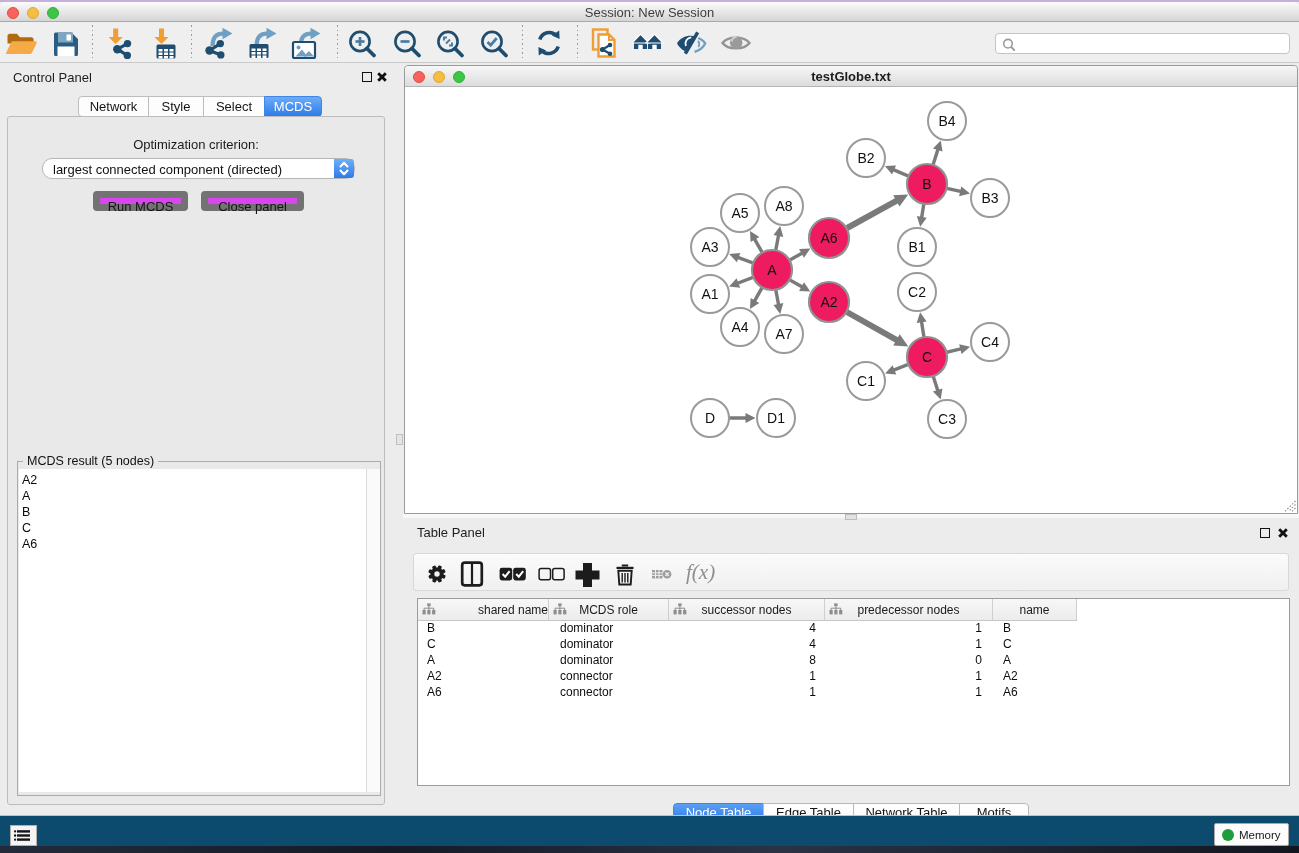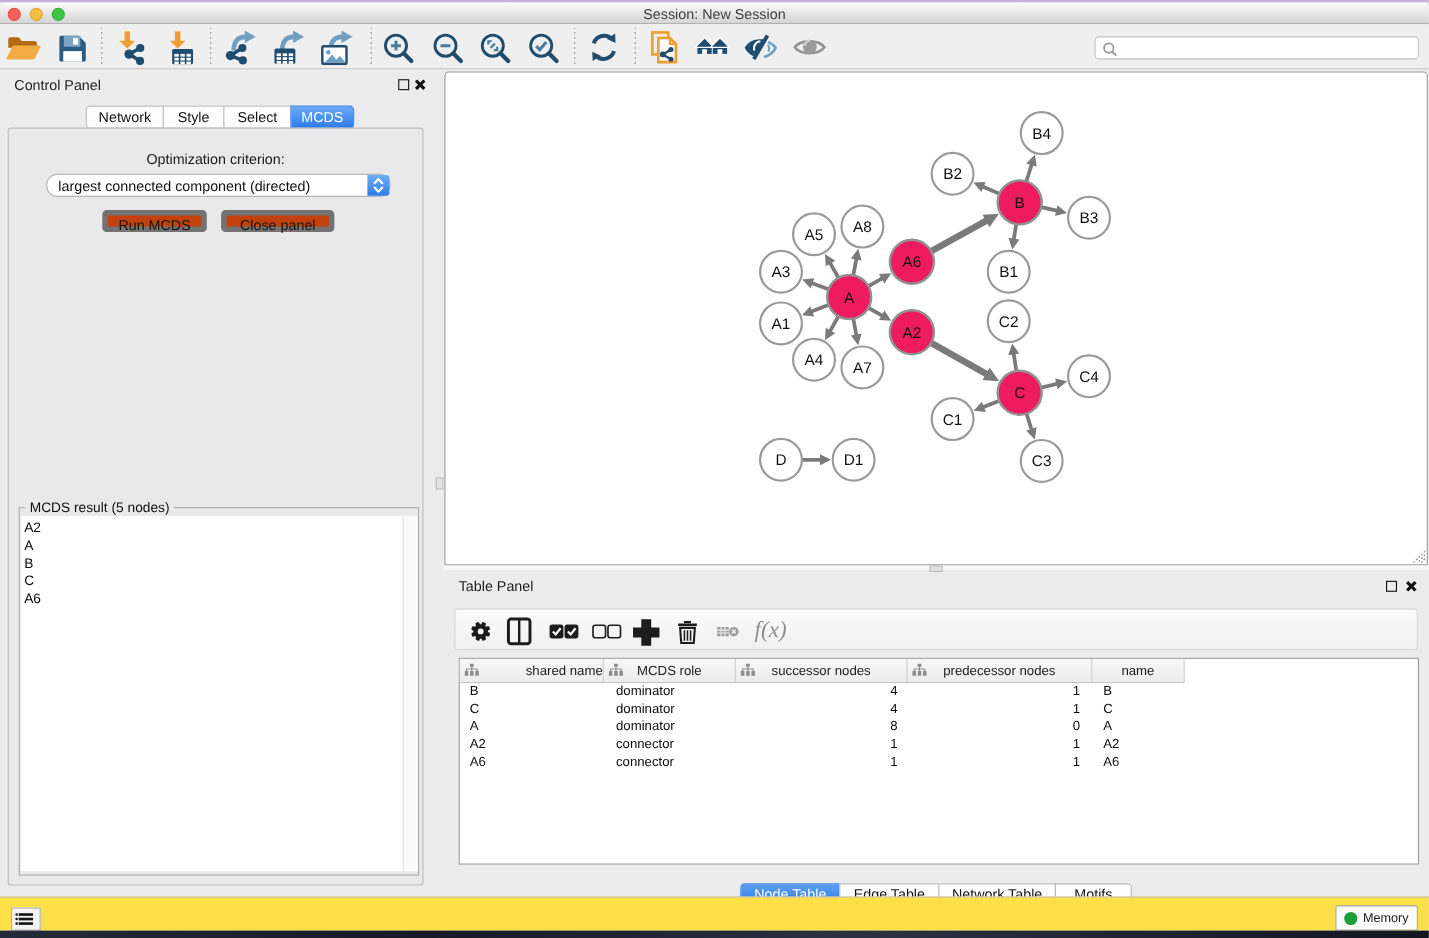--- a/index.html
+++ b/index.html
@@ -17,28 +17,28 @@
 
 #toolbar { position:absolute; top:22px; left:0; width:1299px; height:41px;
   background:#efefef; border-bottom:1px solid #c9c9c9; }
 .tbsep { position:absolute; top:3px; height:35px; width:1px;
   background-image:repeating-linear-gradient(#9a9a9a 0 1.5px, rgba(0,0,0,0) 1.5px 4.5px); }
 .tbi { position:absolute; }
 #searchbox { position:absolute; left:995px; top:11px; width:295px; height:21px;
   background:#fff; border:1px solid #c4c4c4; border-radius:4px; }
 
 #statusbar { position:absolute; left:0; top:815px; width:1299px; height:31px;
-  border-top:1px solid #c2c2c2; background:#fde047; }
+  border-top:1px solid #c2c2c2; background:#0c4a6e; }
 #darkbottom { position:absolute; left:0; top:846px; width:1299px; height:7px;
   background:linear-gradient(90deg,#232b3a,#151a26 30%,#2a3244 60%,#12161f); }
 
 .cptab { height:21px; background:#fdfdfd; border:1px solid #bdbdbd; text-align:center;
   font-size:13px; color:#141414; line-height:19px; }
 .cptab.sel { background:linear-gradient(#6cabf7,#2e7ce9); color:#fff; border-color:#3f86e8; }
-.cpbtn { position:absolute; height:20px; background:#c2410c; border:5px solid #737373;
+.cpbtn { position:absolute; height:20px; background:#d946ef; border:7px solid #737373;
   border-radius:4px; text-align:center; font-size:13px; color:#141414; line-height:18px; }
 #mcdslist { left:19px; top:469px; width:361px; height:323px; background:#fff;
   font-size:12.5px; color:#0a0a0a; line-height:16px; padding:3px 0 0 3px; }
 
 .ttab { height:19px; background:#fdfdfd; border:1px solid #b9b9b9; text-align:center;
   font-size:13px; color:#141414; line-height:17px; }
 .ttab.sel { background:linear-gradient(#5ba0f5,#2e7ce9); color:#fff; border-color:#3f86e8; }
 </style>
 </head>
 <body>
@@ -233,20 +233,26 @@
 
   <div class="abs" style="left:17px; top:461px; width:364px; height:335px; border:1px solid #ababab;"></div>
   <div class="abs" style="left:23px; top:454px; padding:0 4px; font-size:12.5px; color:#111; background:#e9e9e9;">MCDS result (5 nodes)</div>
   <div class="abs" id="mcdslist">A2<br>A<br>B<br>C<br>A6
     <div style="position:absolute; top:0; right:0; width:14px; height:100%; background:#fafafa; border-left:1px solid #dcdcdc;"></div>
   </div>
 </div>
 
 <div id="netwinwrap">
 <div class="abs" style="left:404px; top:65px; width:894px; height:449px; background:#fff; border:1px solid #9b9b9b; border-radius:4px 4px 0 0;">
+  <div style="position:absolute; left:0; top:0; right:0; height:21px; background:linear-gradient(#f7f7f7,#dcdcdc); border-bottom:1px solid #b5b5b5; border-radius:4px 4px 0 0;">
+    <div class="light" style="left:8px; top:5px; background:#f9615c; border:1px solid #e04f46;"></div>
+    <div class="light" style="left:28px; top:5px; background:#f5bd41; border:1px solid #dfa734;"></div>
+    <div class="light" style="left:48px; top:5px; background:#3cc546; border:1px solid #31b13a;"></div>
+    <div style="position:absolute; left:0; right:0; top:3px; text-align:center; font-size:13px; font-weight:bold; color:#1c1c1c;">testGlobe.txt</div>
+  </div>
   <svg style="position:absolute; left:1px; top:22px;" width="891" height="425" viewBox="406 87 891 425">
 <line x1="772.0" y1="269.0" x2="737.0" y2="282.5" stroke="#7a7a7a" stroke-width="3.4"></line>
 <polygon points="729.1,285.6 736.6,277.3 740.2,286.7" fill="#7a7a7a"></polygon>
 <line x1="772.0" y1="269.0" x2="737.2" y2="256.1" stroke="#7a7a7a" stroke-width="3.4"></line>
 <polygon points="729.2,253.1 740.3,251.9 736.9,261.3" fill="#7a7a7a"></polygon>
 <line x1="772.0" y1="269.0" x2="754.2" y2="300.7" stroke="#7a7a7a" stroke-width="3.4"></line>
 <polygon points="750.0,308.1 750.6,297.0 759.3,301.9" fill="#7a7a7a"></polygon>
 <line x1="772.0" y1="269.0" x2="754.2" y2="237.3" stroke="#7a7a7a" stroke-width="3.4"></line>
 <polygon points="750.0,229.9 759.3,236.1 750.6,241.0" fill="#7a7a7a"></polygon>
 <line x1="772.0" y1="269.0" x2="778.7" y2="304.5" stroke="#7a7a7a" stroke-width="3.4"></line>

